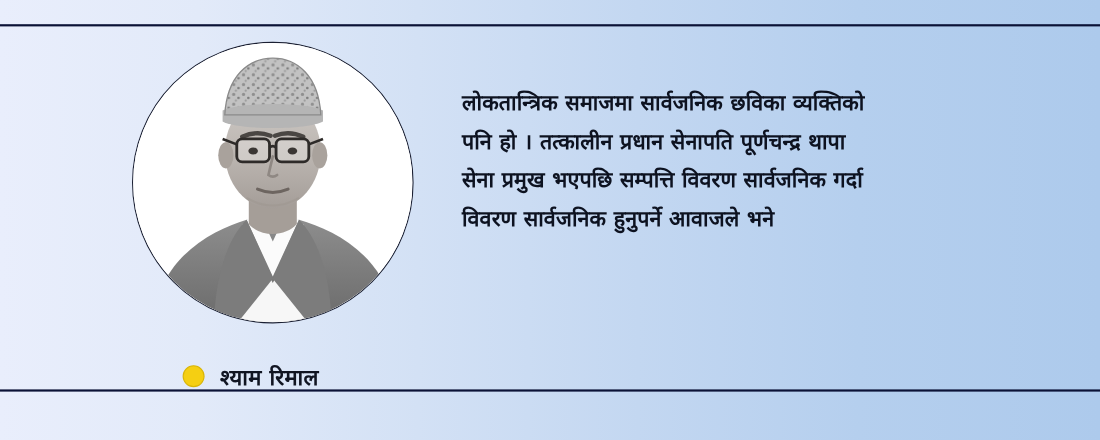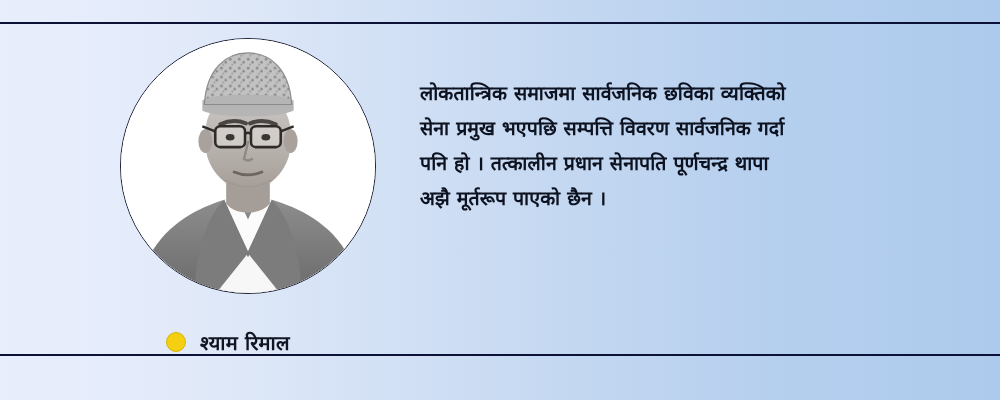--- a/index.html
+++ b/index.html
@@ -182,18 +182,18 @@
 
     <div id="caption-row">
       <span class="bullet-dot"></span>
       <span class="caption-name">श्याम रिमाल</span>
     </div>
 
   </div>
 
   <div id="quote-col">
     <div class="quote-line">लोकतान्त्रिक समाजमा सार्वजनिक छविका व्यक्तिको</div>
+    <div class="quote-line">पनि हो । तत्कालीन प्रधान सेनापति पूर्णचन्द्र थापा</div>
     <div class="quote-line">सेना प्रमुख भएपछि सम्पत्ति विवरण सार्वजनिक गर्दा</div>
-    <div class="quote-line">पनि हो । तत्कालीन प्रधान सेनापति पूर्णचन्द्र थापा</div>
-    <div class="quote-line">अझै मूर्तरूप पाएको छैन ।</div>
+    <div class="quote-line">विवरण सार्वजनिक हुनुपर्ने आवाजले भने</div>
   </div>
 
 </div>
 
 </body></html>

